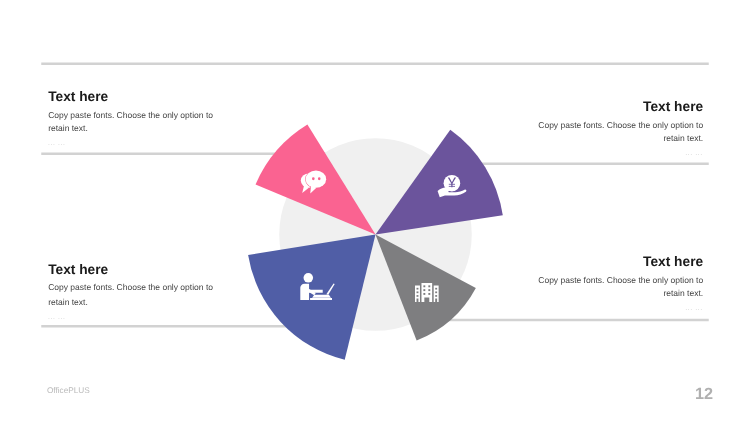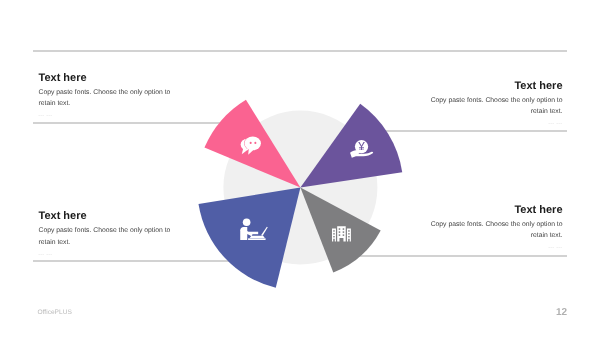--- a/index.html
+++ b/index.html
@@ -7,21 +7,21 @@
   body{width:600px;height:337px;background:#fff;overflow:hidden;
        font-family:"Liberation Sans",sans-serif;-webkit-font-smoothing:antialiased;text-rendering:geometricPrecision;}
   .slide{position:relative;width:600px;height:337px;background:#fff;overflow:hidden;}
   .rule{position:absolute;height:1.6px;background:#d2d2d2;}
   .blk{position:absolute;}
   .blk .ttl{font-size:11px;font-weight:bold;color:#1b1b1b;line-height:12px;}
   .blk .body{font-size:6.8px;color:#434343;line-height:11.3px;margin-top:3px;}
   .blk .dots{font-size:4px;color:#9b9b9b;letter-spacing:.9px;margin-top:3px;}
   .blk.r{text-align:right;}
   .footer-brand{position:absolute;font-size:6.6px;color:#bababa;letter-spacing:0;}
-  .footer-num{position:absolute;font-size:10px;color:#b0b0b0;font-weight:bold;}
+  .footer-num{position:absolute;font-size:13px;color:#b0b0b0;font-weight:bold;}
   svg.pie{position:absolute;left:0;top:0;}
 </style>
 </head>
 <body>
 
 <div class="slide">
 
   <div class="rule" style="left:33px;top:50px;width:534px;"></div>
   <div class="rule" style="left:33px;top:122px;width:275px;"></div>
   <div class="rule" style="left:292px;top:130px;width:275px;"></div>

